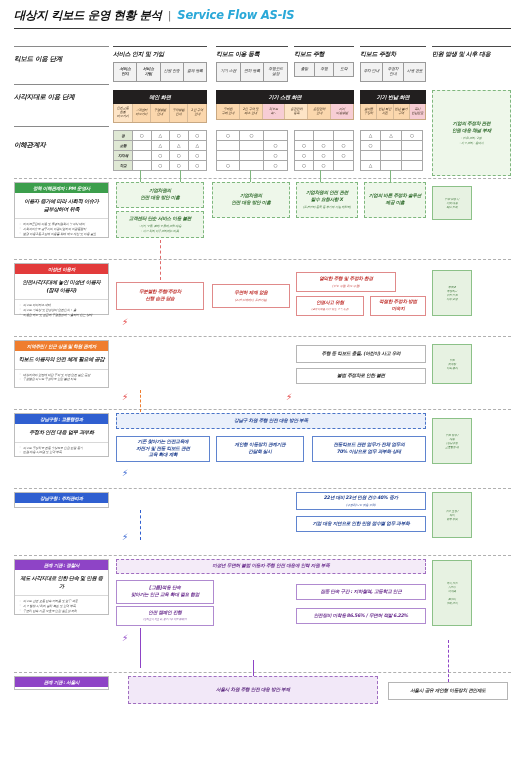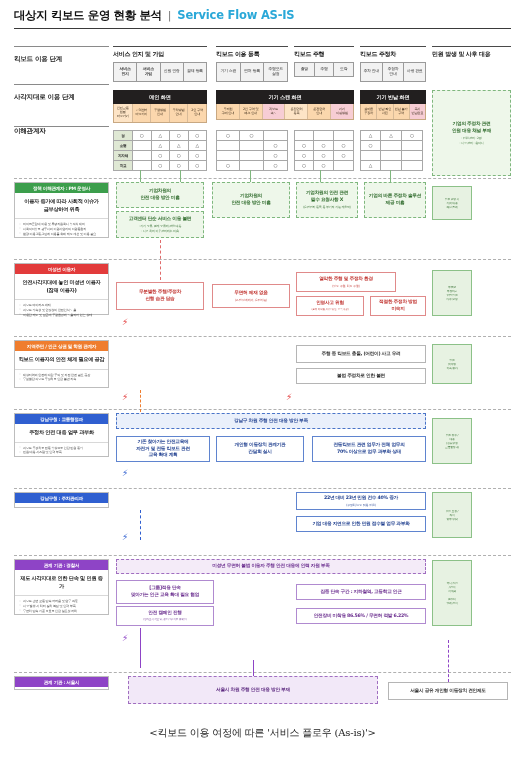--- a/index.html
+++ b/index.html
@@ -3,21 +3,21 @@
 <meta charset="utf-8">
 <style>
   * { box-sizing: border-box; margin: 0; padding: 0; }
   html, body {
     width: 525px; height: 762px;
     background: #ffffff;
     font-family: "DejaVu Sans", "Liberation Sans", sans-serif;
     color: #1a1a1a;
     overflow: hidden;
   }
-  .page { position: relative; width: 525px; height: 762px; padding: 0; }
+  .page { position: relative; width: 525px; height: 762px; padding: 0; font-style: italic; }
 
   
   .hdr { position: absolute; left: 14px; top: 8px; width: 497px; }
   .hdr-row { display: flex; align-items: baseline; gap: 6px; }
   .hdr-title { font-size: 11.5px; font-weight: bold; letter-spacing: -0.4px; color: #111; }
   .hdr-sep { font-size: 11px; color: #777; font-weight: normal; }
   .hdr-sub { font-size: 11.5px; font-weight: bold; color: #2aa8d8; letter-spacing: -0.2px; }
   .hdr-rule { margin-top: 5px; border-top: 1.6px solid #3a3a3a; width: 497px; }
 
   
@@ -137,21 +137,21 @@
     <div class="hdr-rule"></div>
   </div>
 
   <div class="lbl-rule" style="left:14px; top:46px; width:95px;"></div>
   <div class="lbl" style="left:14px; top:55px;">킥보드 이용 단계</div>
 
   <div class="lbl-rule" style="left:14px; top:84px; width:95px;"></div>
   <div class="lbl" style="left:14px; top:93px;">사각지대로 이용 단계</div>
 
   <div class="lbl-rule" style="left:14px; top:126px; width:95px;"></div>
-  <div class="lbl" style="left:14px; top:127px;">이해관계자</div>
+  <div class="lbl" style="left:14px; top:141px;">이해관계자</div>
 
   <div class="grp" style="left:113px; top:46px; width:94px;">
     <div class="grp-bar"></div>
     <div class="grp-title">서비스 인지 및 가입</div>
     <div class="grp-cells">
       <div class="grp-cell b">서비스<br>인지</div>
       <div class="grp-cell b">서비스<br>가입</div>
       <div class="grp-cell">신원 인증</div>
       <div class="grp-cell">결제 등록</div>
     </div>
@@ -537,15 +537,14 @@
     <div class="t">서울시 차원 주행 안전 대응 방안 부재</div>
   </div>
 
   <div class="ibox sld-gray" style="left:388px; top:682px; width:120px; height:18px;">
     <div class="t" style="color:#333;">서울시 공유 개인형 이동장치 견인제도</div>
   </div>
 
   <div class="vline" style="left:253px; top:660px; height:16px; border-color:#8e44c6;"></div>
   <div class="vline" style="left:448px; top:640px; height:42px; border-color:#8e44c6; border-left-style:dashed;"></div>
 
-  <div class="cap">&lt;킥보드 이용 여정에 따른 '서비스 플로우 (As-is)'&gt;</div>
 
 </div>
 
 </body></html>

